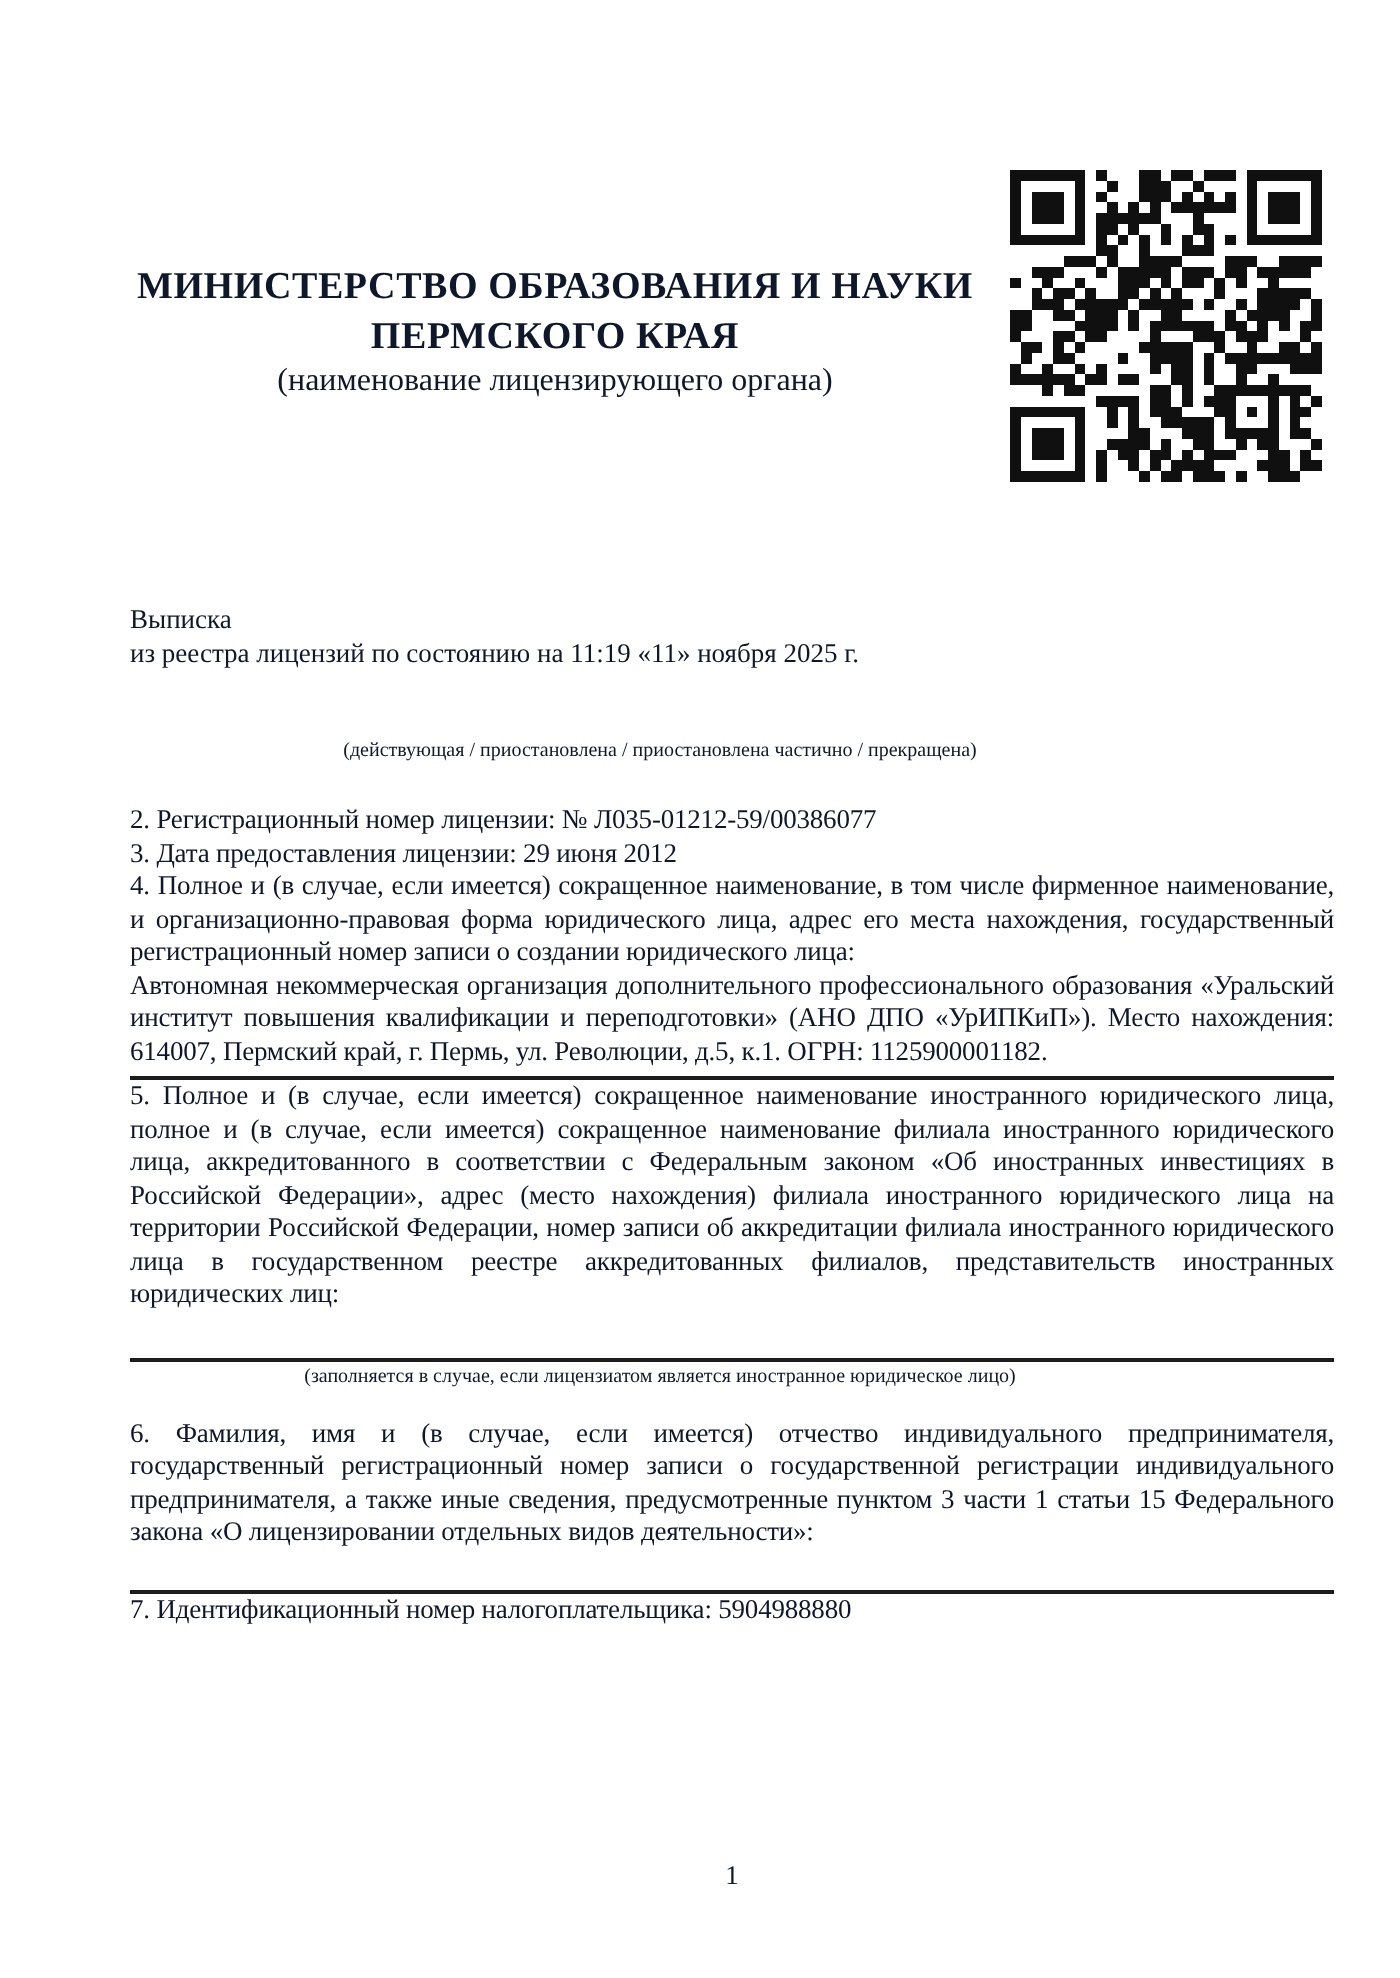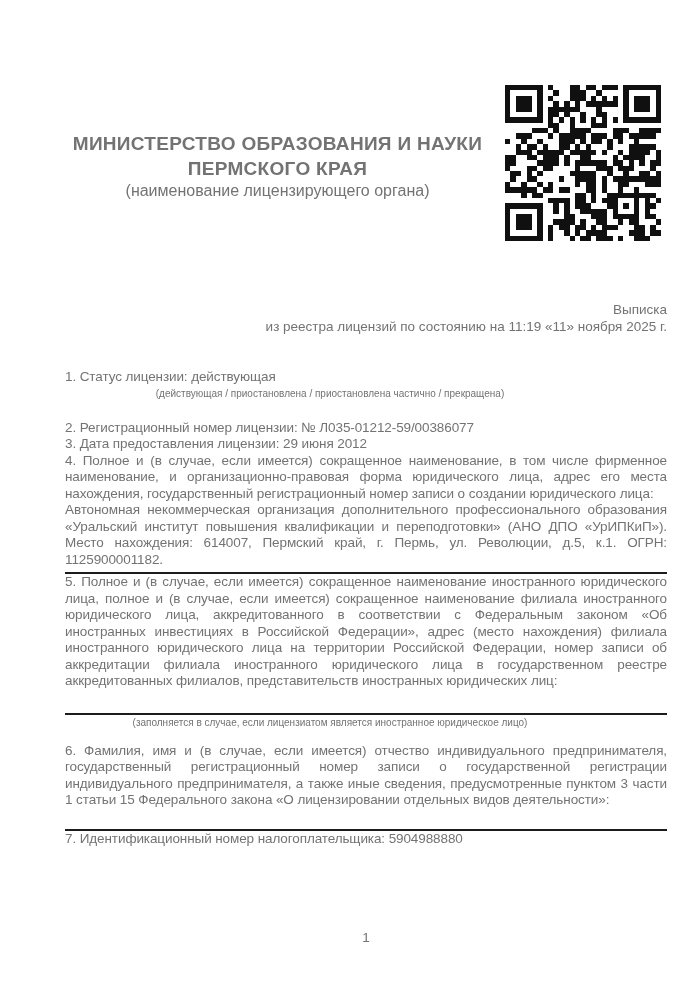--- a/index.html
+++ b/index.html
@@ -5,22 +5,22 @@
   html, body {
     margin: 0;
     padding: 0;
     background: #ffffff;
   }
   .page {
     position: relative;
     width: 700px;
     height: 989px;
     background: #ffffff;
-    font-family: Liberation Sans, sans-serif;
-    color: #737373;
+    font-family: Liberation Serif, serif;
+    color: #0f172a;
     overflow: hidden;
   }
   .ministry-title {
     position: absolute;
     left: 65px;
     top: 131px;
     width: 425px;
     text-align: center;
     font-weight: bold;
     font-size: 19px;
@@ -46,21 +46,21 @@
   .qr svg { display: block; width: 156px; height: 156px; }
   .content {
     position: absolute;
     left: 65px;
     top: 302px;
     width: 602px;
     font-size: 13.5px;
     line-height: 16.5px;
   }
   .doc-title {
-    text-align: right;
+    text-align: left;
     margin: 0 0 34px 0;
   }
   .doc-title div { margin: 0; }
   p.para {
     margin: 0;
     letter-spacing: -0.1px;
   }
   .justify { text-align: justify; }
   .caption-wrap {
     width: 530px;
@@ -555,21 +555,20 @@
       </svg>
     </div>
 
   <div class="content">
 
     <div class="doc-title">
       <div>Выписка</div>
       <div>из реестра лицензий по состоянию на 11:19 «11» ноября 2025 г.</div>
     </div>
 
-    <p class="para">1. Статус лицензии: действующая</p>
     <div class="caption-wrap mb20">(действующая / приостановлена / приостановлена частично / прекращена)</div>
 
     <p class="para mb16">2. Регистрационный номер лицензии: № Л035-01212-59/00386077</p>
 
     <p class="para mb12">3. Дата предоставления лицензии: 29 июня 2012</p>
 
     <div>
       <p class="para justify">4. Полное и (в случае, если имеется) сокращенное наименование, в том числе фирменное наименование, и организационно-правовая форма юридического лица, адрес его места нахождения, государственный регистрационный номер записи о создании юридического лица:</p>
       <p class="para justify">Автономная некоммерческая организация дополнительного профессионального образования «Уральский институт повышения квалификации и переподготовки» (АНО ДПО «УрИПКиП»). Место нахождения: 614007, Пермский край, г. Пермь, ул. Революции, д.5, к.1. ОГРН: 1125900001182.</p>
       <div class="rule"></div>

